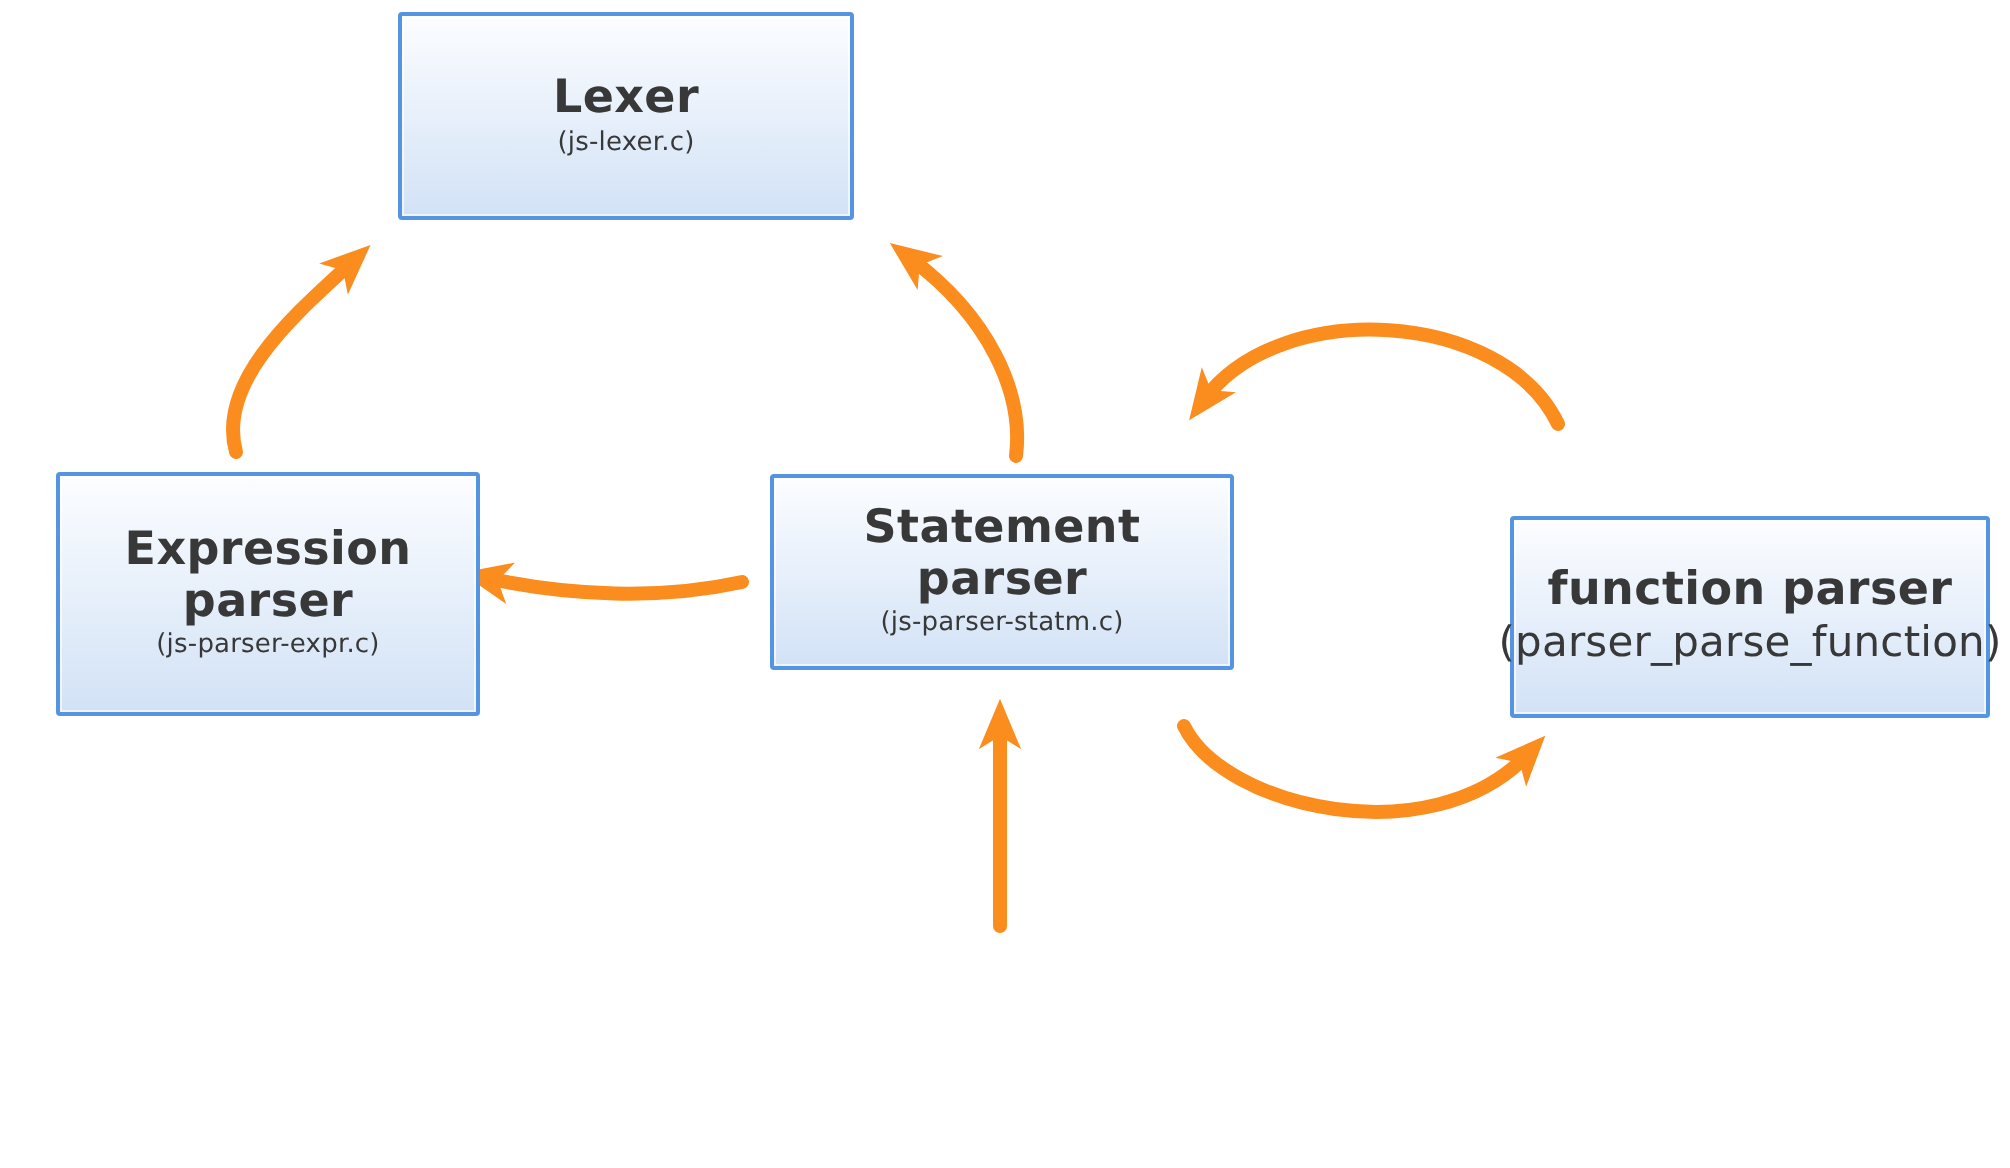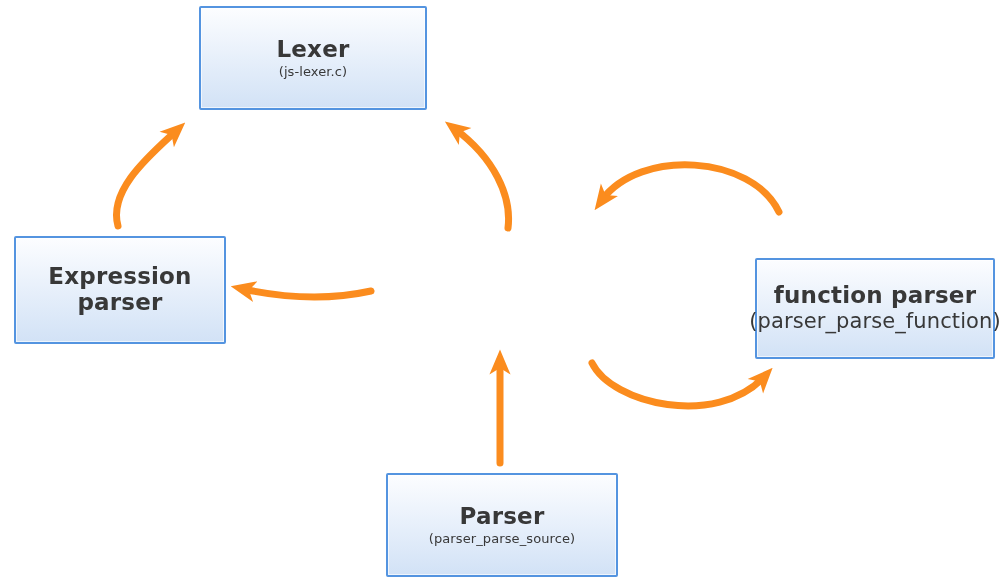--- a/index.html
+++ b/index.html
@@ -84,28 +84,29 @@
     <path class="arrow-path" d="M 500 463 L 500 362" marker-end="url(#ah)"></path>
     <path class="arrow-path" d="M 592 363 C 612 404 716 428 764 377" marker-end="url(#ah)"></path>
     <path class="arrow-path" d="M 779 212 C 752 155 640 148 602 200" marker-end="url(#ah)"></path>
   </svg>
 
   <div class="node" style="left:199px; top:6px; width:228px; height:104px;">
     <span class="title">Lexer</span>
     <span class="subtitle">(js-lexer.c)</span>
   </div>
 
-  <div class="node" style="left:14px; top:236px; width:212px; height:108px;">
+  <div class="node" style="left:28px; top:236px; width:212px; height:122px;">
     <span class="title narrow">Expression parser</span>
+    <span class="subtitle">(js-parser-expr.c)</span>
   </div>
 
+  <div class="node" style="left:385px; top:237px; width:232px; height:98px;">
+    <span class="title narrow">Statement parser</span>
+    <span class="subtitle">(js-parser-statm.c)</span>
+  </div>
 
   <div class="node" style="left:755px; top:237px; width:240px; height:101px;margin-top:21px;">
     <span class="title">function parser</span>
     <span class="subtitle small">(parser_parse_function)</span>
   </div>
 
-  <div class="node" style="left:386px; top:473px; width:232px; height:104px;">
-    <span class="title">Parser</span>
-    <span class="subtitle">(parser_parse_source)</span>
-  </div>
 
 </div>
 
 </body></html>

